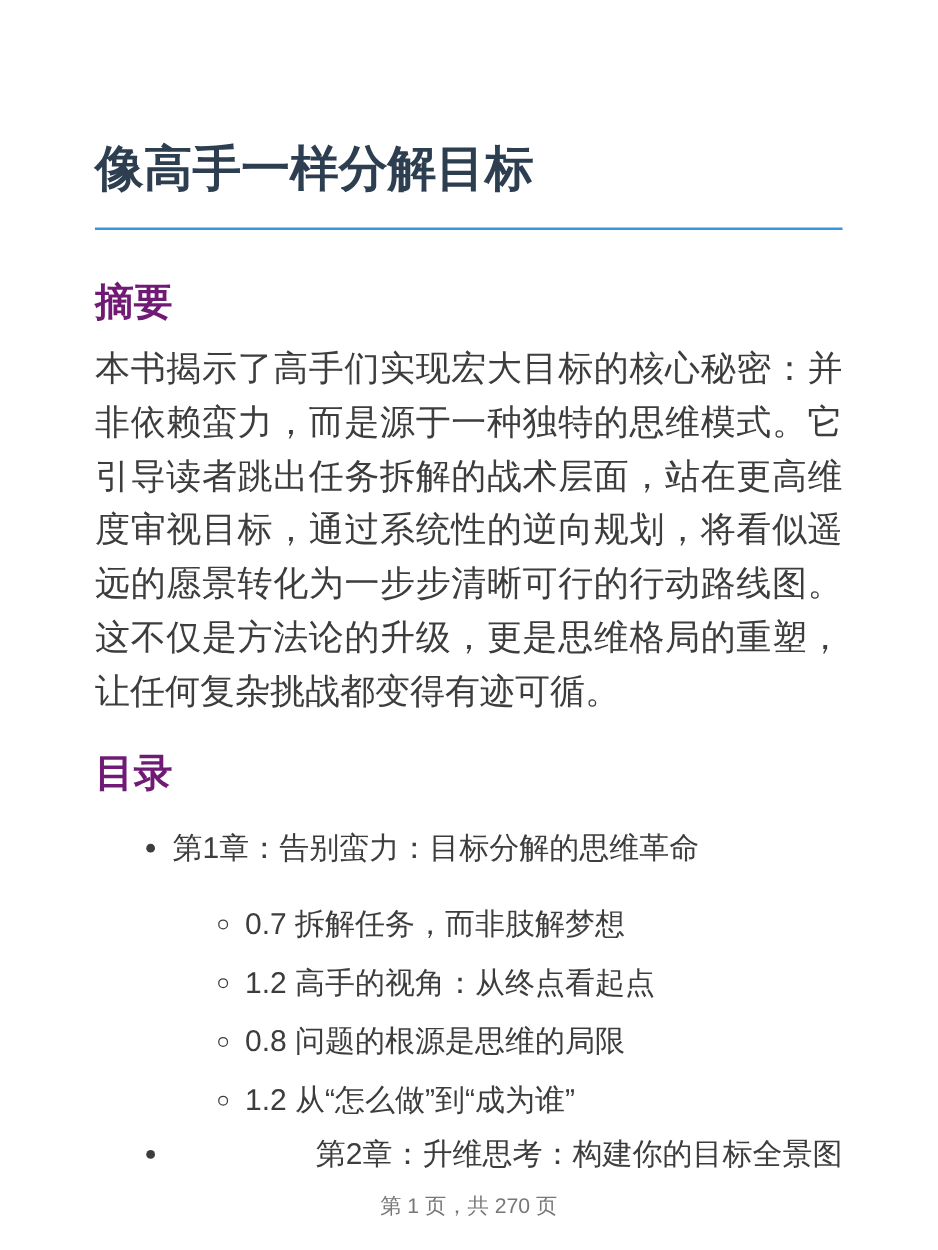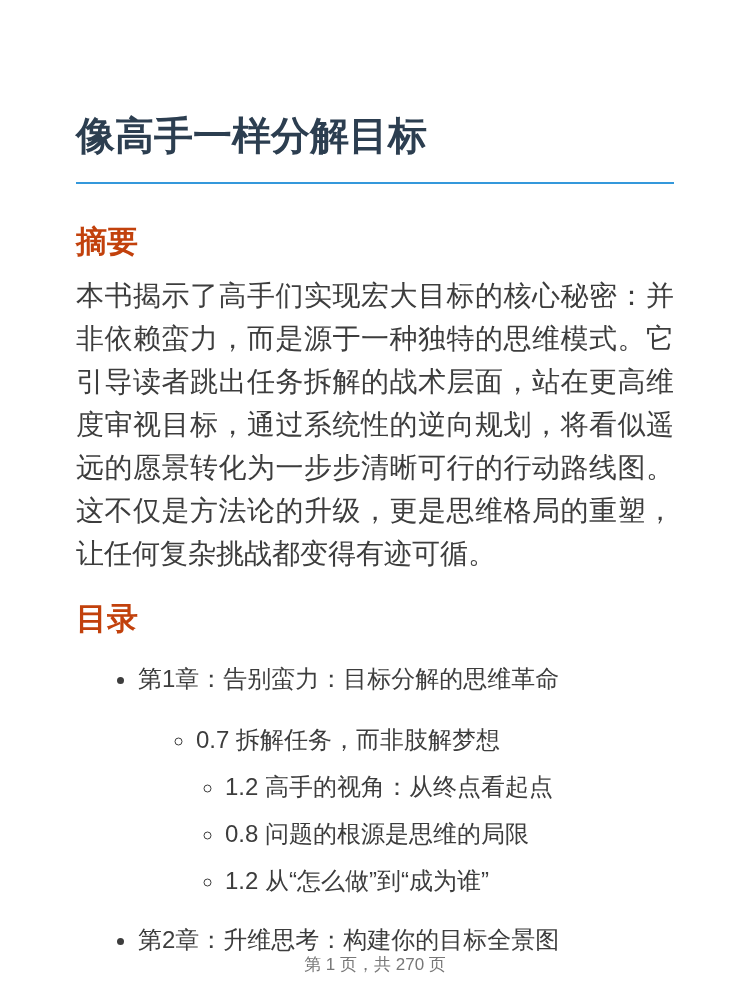--- a/index.html
+++ b/index.html
@@ -30,51 +30,51 @@
     margin-top: 22px;
     height: 2px;
     background: #3498db;
     border: none;
   }
   .section-heading {
     margin: 0;
     font-size: 31px;
     line-height: 36px;
     font-weight: bold;
-    color: #c2410c;
+    color: #701a75;
   }
   .summary-heading { margin-top: 40px; }
   .toc-heading { margin-top: 26px; }
   .summary-body {
     margin: 14px 0 0 0;
     font-size: 28px;
     line-height: 43px;
     color: #3d3d3d;
     text-align: justify;
     font-family: Liberation Serif, serif;
   }
   ul.toc {
     margin: 20px 0 0 0;
     padding: 0 0 0 62px;
     list-style-type: disc;
     font-size: 24px;
     line-height: 43px;
     color: #3d3d3d;
   }
   ul.toc > li + li {
-    margin-top: 16px;
+    margin-top: 0;
+    text-align: right;
   }
   ul.toc-sub {
     margin: 18px 0 0 0;
     padding: 0 0 0 58px;
     list-style-type: circle;
   }
   ul.toc-sub > li + li {
     margin-top: 4px;
-    margin-left: 29px;
   }
   .page-footer {
     position: absolute;
     left: 0;
     right: 0;
     bottom: 24px;
     text-align: center;
     font-size: 17px;
     color: #777777;
   }

